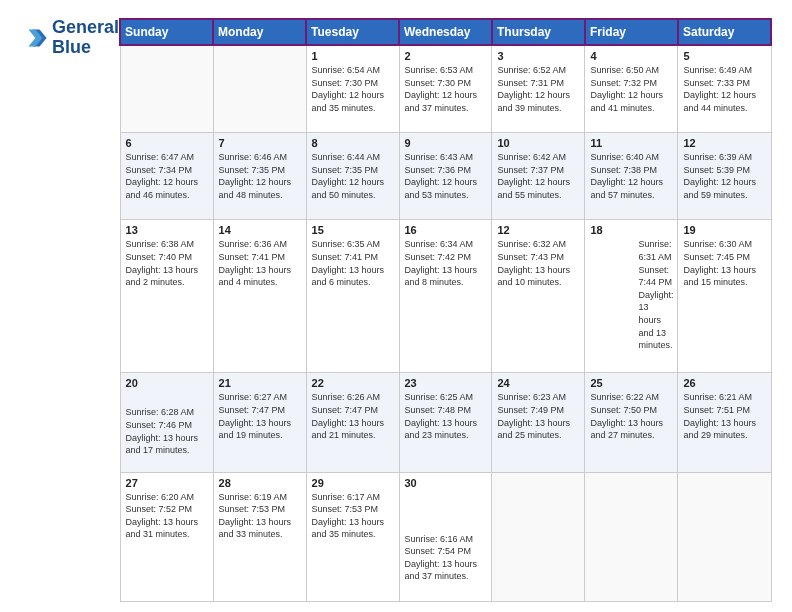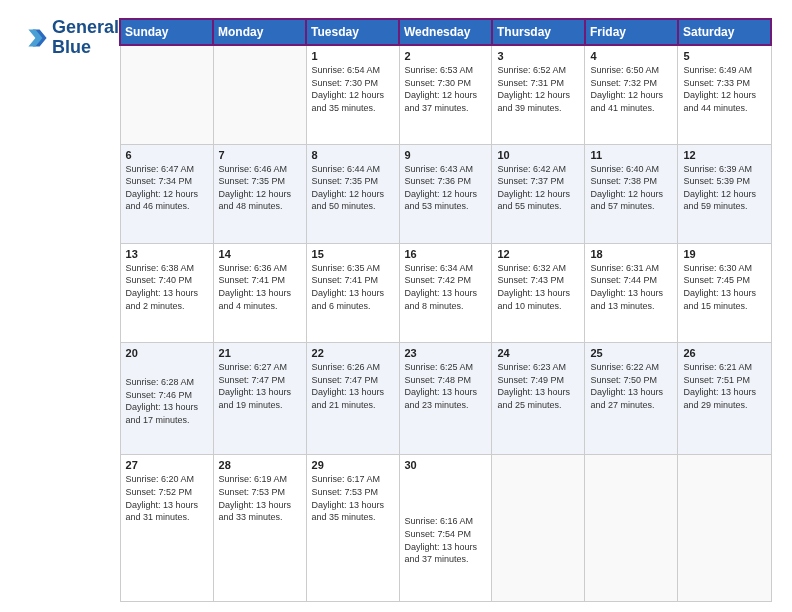--- a/index.html
+++ b/index.html
@@ -227,21 +227,21 @@
 Daylight: 13 hours and 8 minutes.</div>
           </td>
           <td>
             <span class="day-num">12</span>
             <div class="day-info" style="white-space: pre-line;">Sunrise: 6:32 AM
 Sunset: 7:43 PM
 Daylight: 13 hours and 10 minutes.</div>
           </td>
           <td>
             <span class="day-num">18</span>
-            <div class="day-info" style="white-space: pre-line;">Sunrise: 6:31 AM
+            <div class="day-info" style="white-space: pre-line; margin-left: 48px;">Sunrise: 6:31 AM
 Sunset: 7:44 PM
 Daylight: 13 hours and 13 minutes.</div>
           </td>
           <td>
             <span class="day-num">19</span>
             <div class="day-info" style="white-space: pre-line;">Sunrise: 6:30 AM
 Sunset: 7:45 PM
 Daylight: 13 hours and 15 minutes.</div>
           </td>
         </tr>

